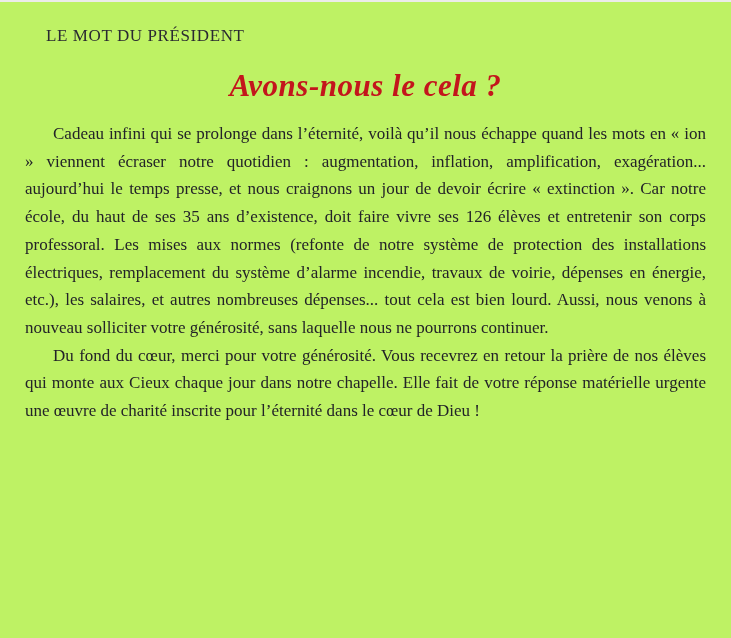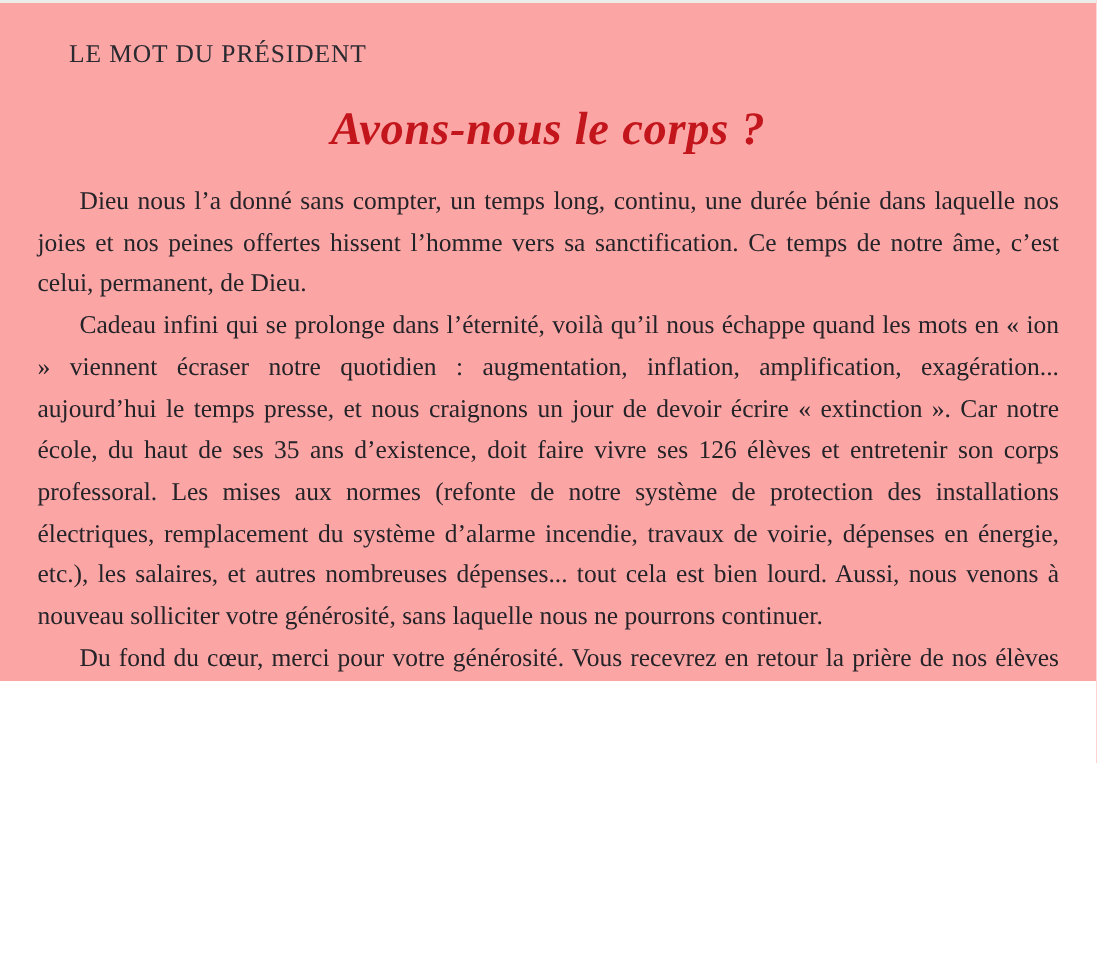--- a/index.html
+++ b/index.html
@@ -3,22 +3,22 @@
 <meta charset="utf-8">
 <style>
   html, body {
     margin: 0;
     padding: 0;
     background: #ffffff;
   }
   .page {
     position: relative;
     width: 731px;
-    height: 454px;
-    background: #fca5a5;
+    height: 638px;
+    background: #bef264;
     overflow: hidden;
     font-family: "Liberation Serif", "DejaVu Serif", serif;
     box-sizing: border-box;
   }
   .scan-edge {
     position: absolute;
     top: 0; left: 0;
     width: 100%;
     height: 2px;
     background: #ececea;
@@ -53,20 +53,19 @@
   }
 </style>
 </head>
 <body>
 
 <div class="page">
   <div class="scan-edge"></div>
 
   <div class="kicker">LE MOT DU PRÉSIDENT</div>
 
-  <h1 class="headline">Avons-nous le corps ?</h1>
+  <h1 class="headline">Avons-nous le cela ?</h1>
 
   <div class="body-text">
-    <p>Dieu nous l’a donné sans compter, un temps long, continu, une durée bénie dans laquelle nos joies et nos peines offertes hissent l’homme vers sa sanctification. Ce temps de notre âme, c’est celui, permanent, de Dieu.</p>
     <p>Cadeau infini qui se prolonge dans l’éternité, voilà qu’il nous échappe quand les mots en « ion » viennent écraser notre quotidien : augmentation, inflation, amplification, exagération... aujourd’hui le temps presse, et nous craignons un jour de devoir écrire « extinction ». Car notre école, du haut de ses 35 ans d’existence, doit faire vivre ses 126 élèves et entretenir son corps professoral. Les mises aux normes (refonte de notre système de protection des installations électriques, remplacement du système d’alarme incendie, travaux de voirie, dépenses en énergie, etc.), les salaires, et autres nombreuses dépenses... tout cela est bien lourd. Aussi, nous venons à nouveau solliciter votre générosité, sans laquelle nous ne pourrons continuer.</p>
     <p>Du fond du cœur, merci pour votre générosité. Vous recevrez en retour la prière de nos élèves qui monte aux Cieux chaque jour dans notre chapelle. Elle fait de votre réponse matérielle urgente une œuvre de charité inscrite pour l’éternité dans le cœur de Dieu !</p>
   </div>
 </div>
 
 </body></html>

